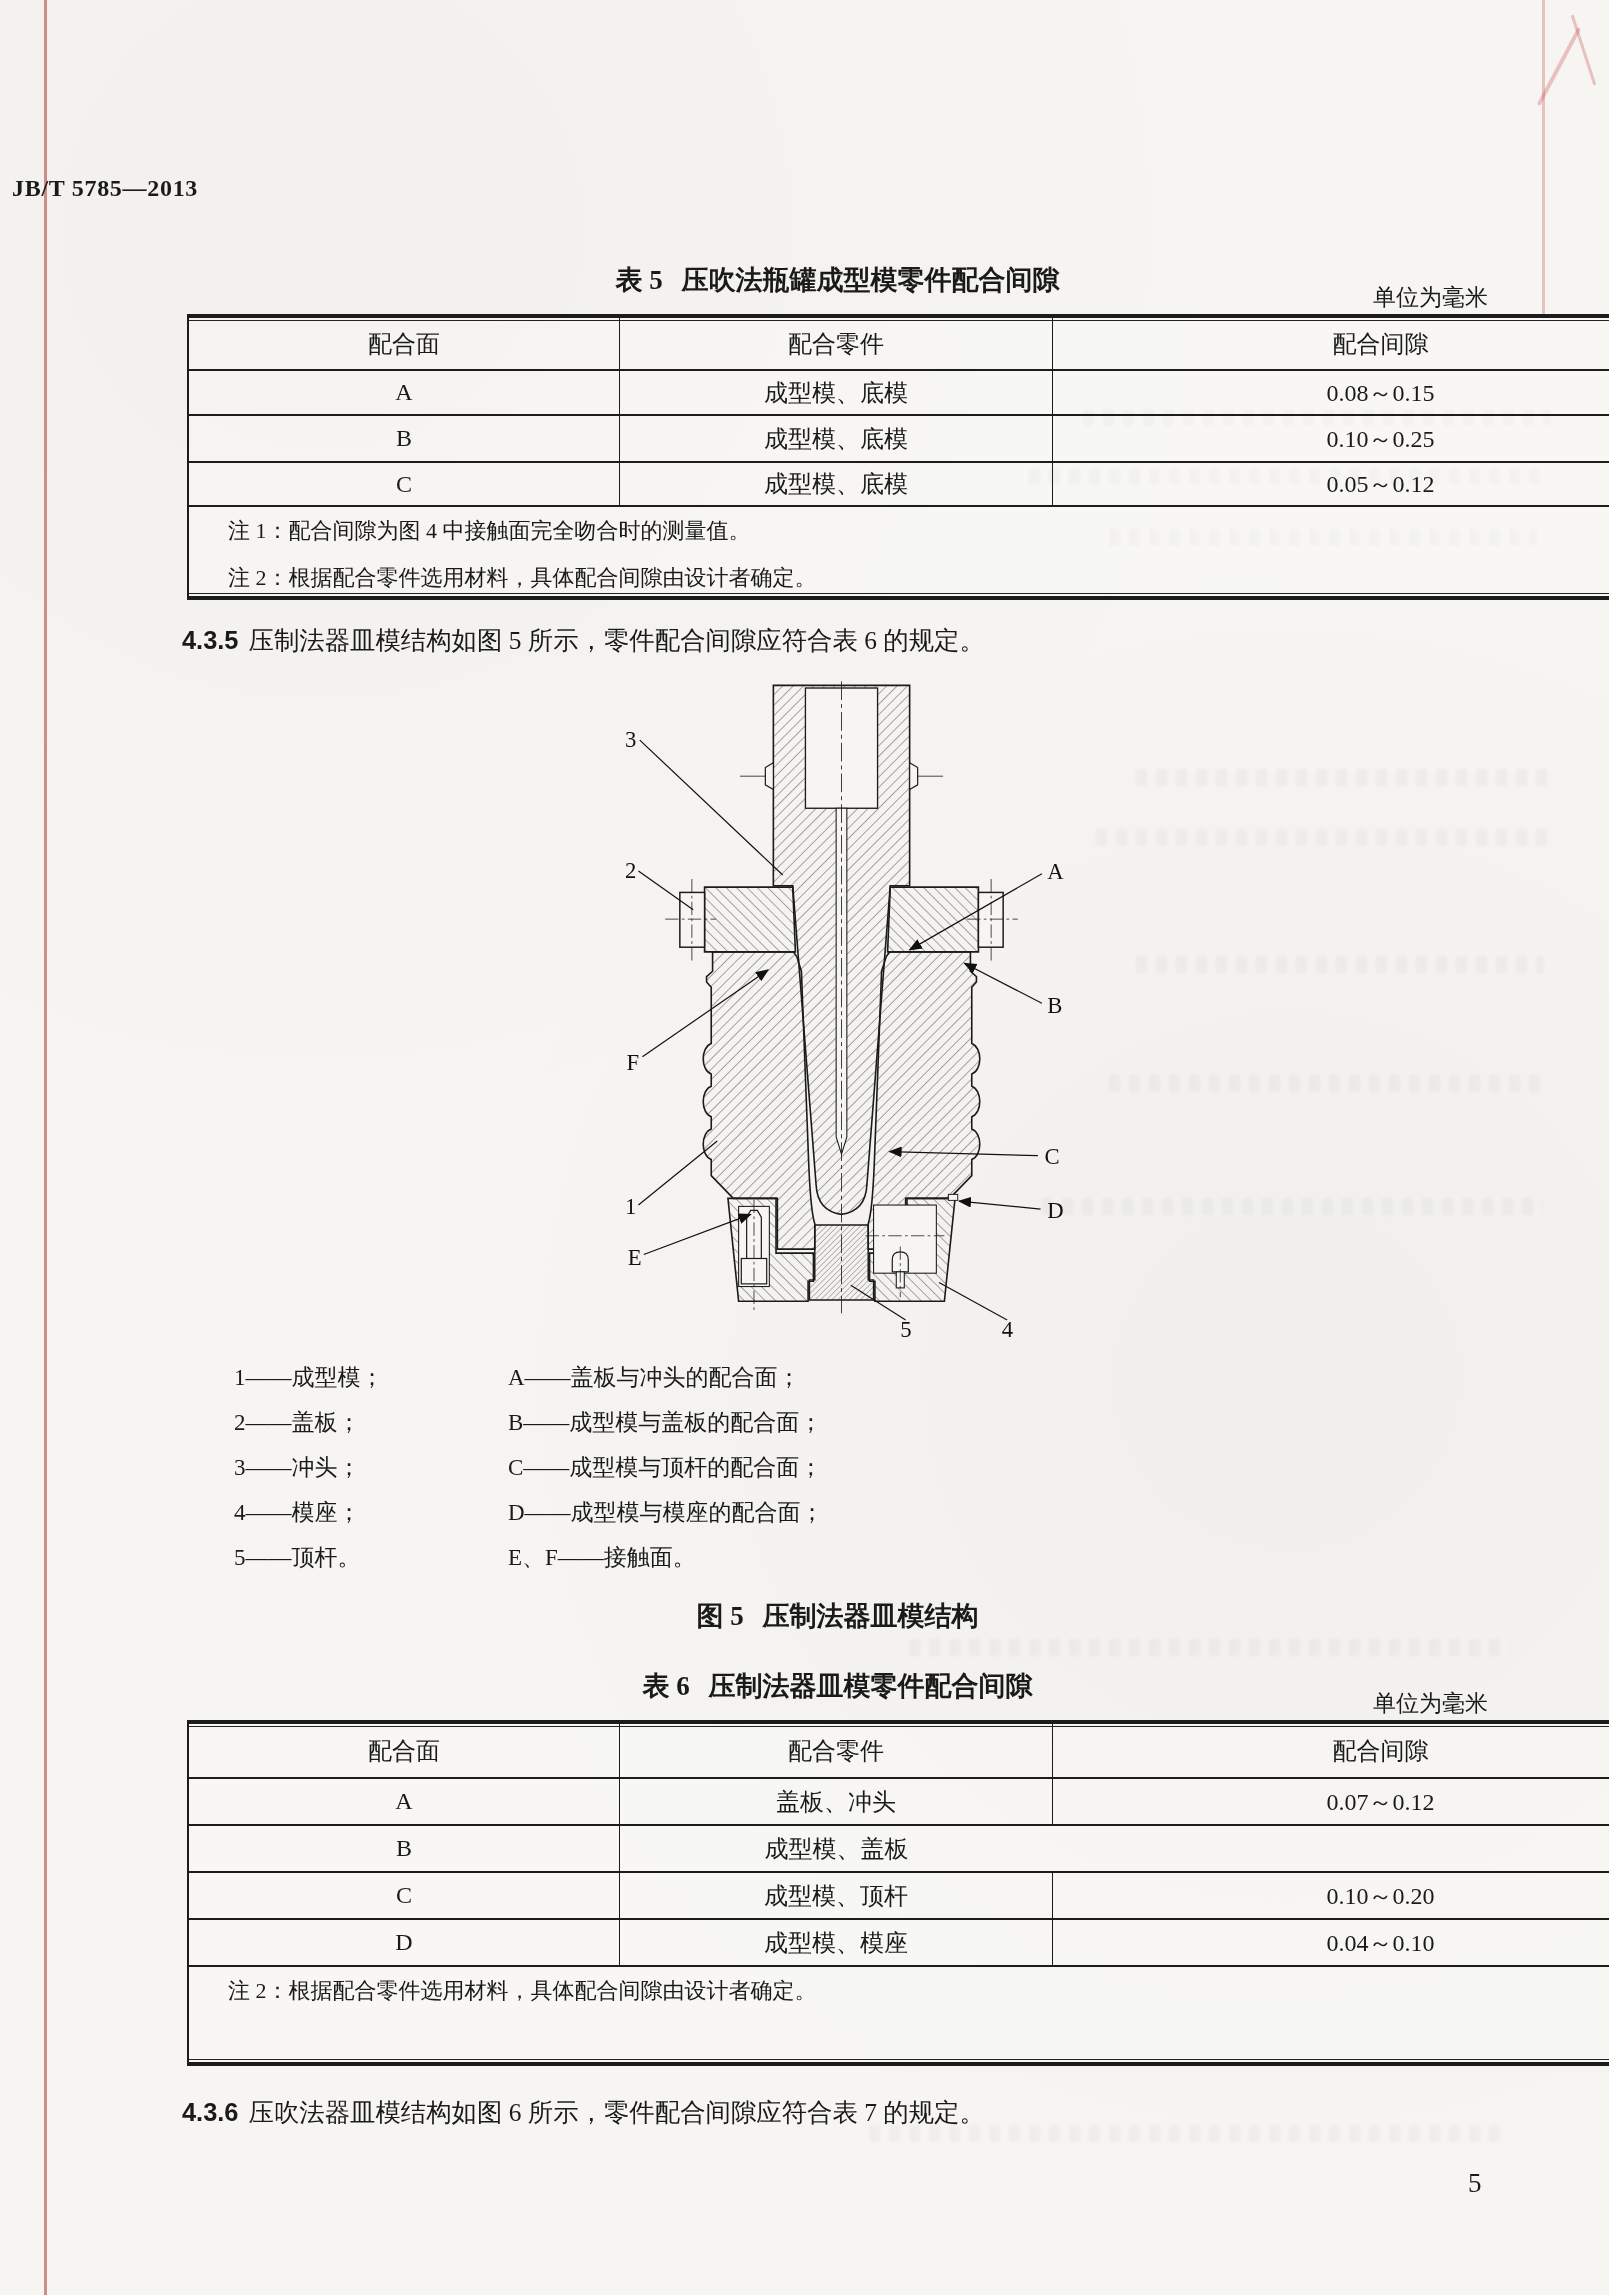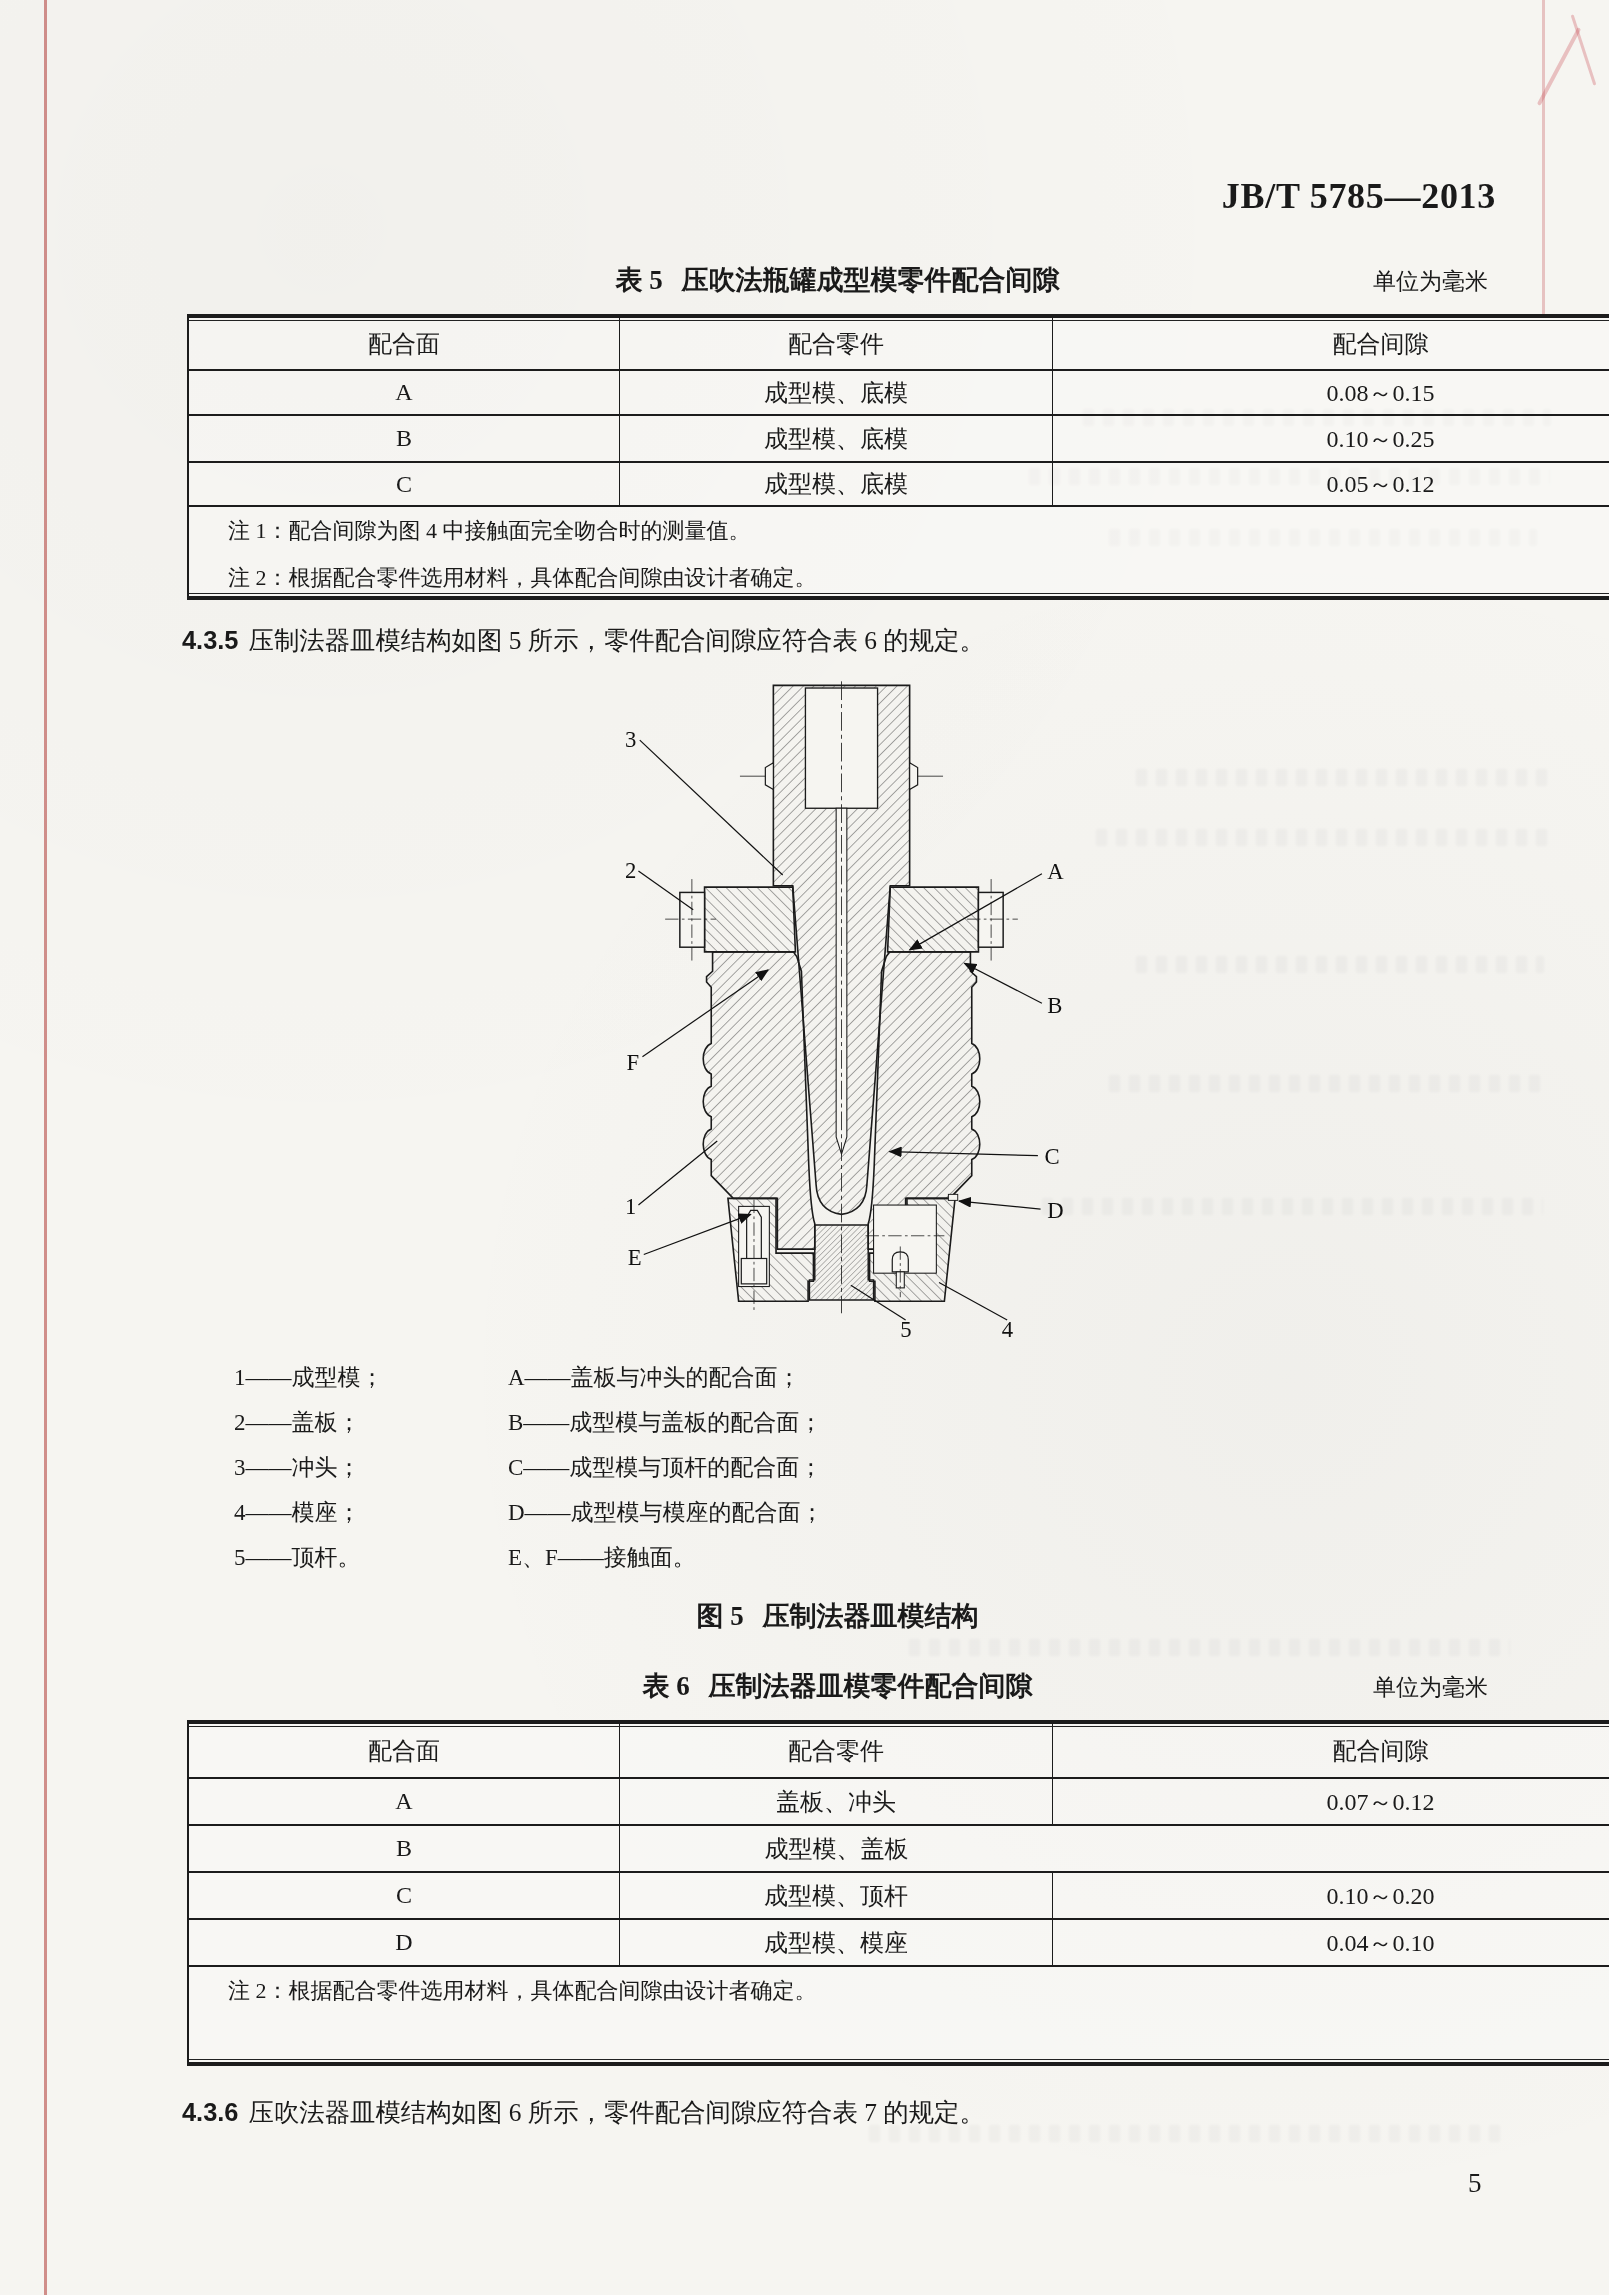--- a/index.html
+++ b/index.html
@@ -14,27 +14,27 @@
       radial-gradient(circle at 20% 10%, rgba(0,0,0,0.02), transparent 40%),
       radial-gradient(circle at 80% 60%, rgba(90,90,90,0.04), transparent 45%),
       #f6f5f1;}
   
   .redline-left{position:absolute;left:44px;top:0;width:3.3px;height:2295px;background:rgba(170,40,35,.5);}
   .redline-right{position:absolute;left:1542px;top:0;width:2.7px;height:314px;background:rgba(190,60,70,.28);}
   .redmark{position:absolute;background:rgba(200,70,80,.3);border-radius:2px;}
   .ghost{position:absolute;opacity:.35;filter:blur(1.3px);
     background:repeating-linear-gradient(90deg, rgba(110,110,110,.14) 0 10.7px, transparent 10.7px 20px);}
   
-  .doc-header{position:absolute;top:175px;left:4px;width:1492px;text-align:right;
-    font-size:36px;font-weight:700;letter-spacing:0.7px;}
+  .doc-header{position:absolute;top:175px;left:12px;width:1492px;text-align:left;
+    font-size:24px;font-weight:700;letter-spacing:0.7px;}
   
   .caption-row{position:absolute;left:187px;width:1301px;height:32px;}
   .tbl-caption{position:absolute;left:0;right:0;text-align:center;font-size:27px;font-weight:700;}
   .tbl-caption .cap-label{margin-right:18.7px;}
-  .unit-label{position:absolute;right:0;top:4px;font-size:23px;font-weight:400;}
+  .unit-label{position:absolute;right:0;top:20px;font-size:23px;font-weight:400;}
   .fig-caption{position:absolute;left:187px;width:1301px;text-align:center;
     font-size:27px;font-weight:700;}
   .fig-caption .cap-label{margin-right:18.7px;margin-top:46px;}
   
   .std-table{position:absolute;left:187px;width:1523px;
     border:2px solid #1c1c1c;border-top-width:4.7px;border-bottom-width:4.7px;
     box-sizing:border-box;background:rgba(255,255,255,.25);}
   .std-table::before{content:'';position:absolute;left:0;right:0;top:2px;border-top:1.3px solid #222;}
   .std-table::after{content:'';position:absolute;left:0;right:0;bottom:2px;border-top:1.3px solid #222;}
   .t-row{display:flex;box-sizing:border-box;border-bottom:2.7px solid #1c1c1c;}

